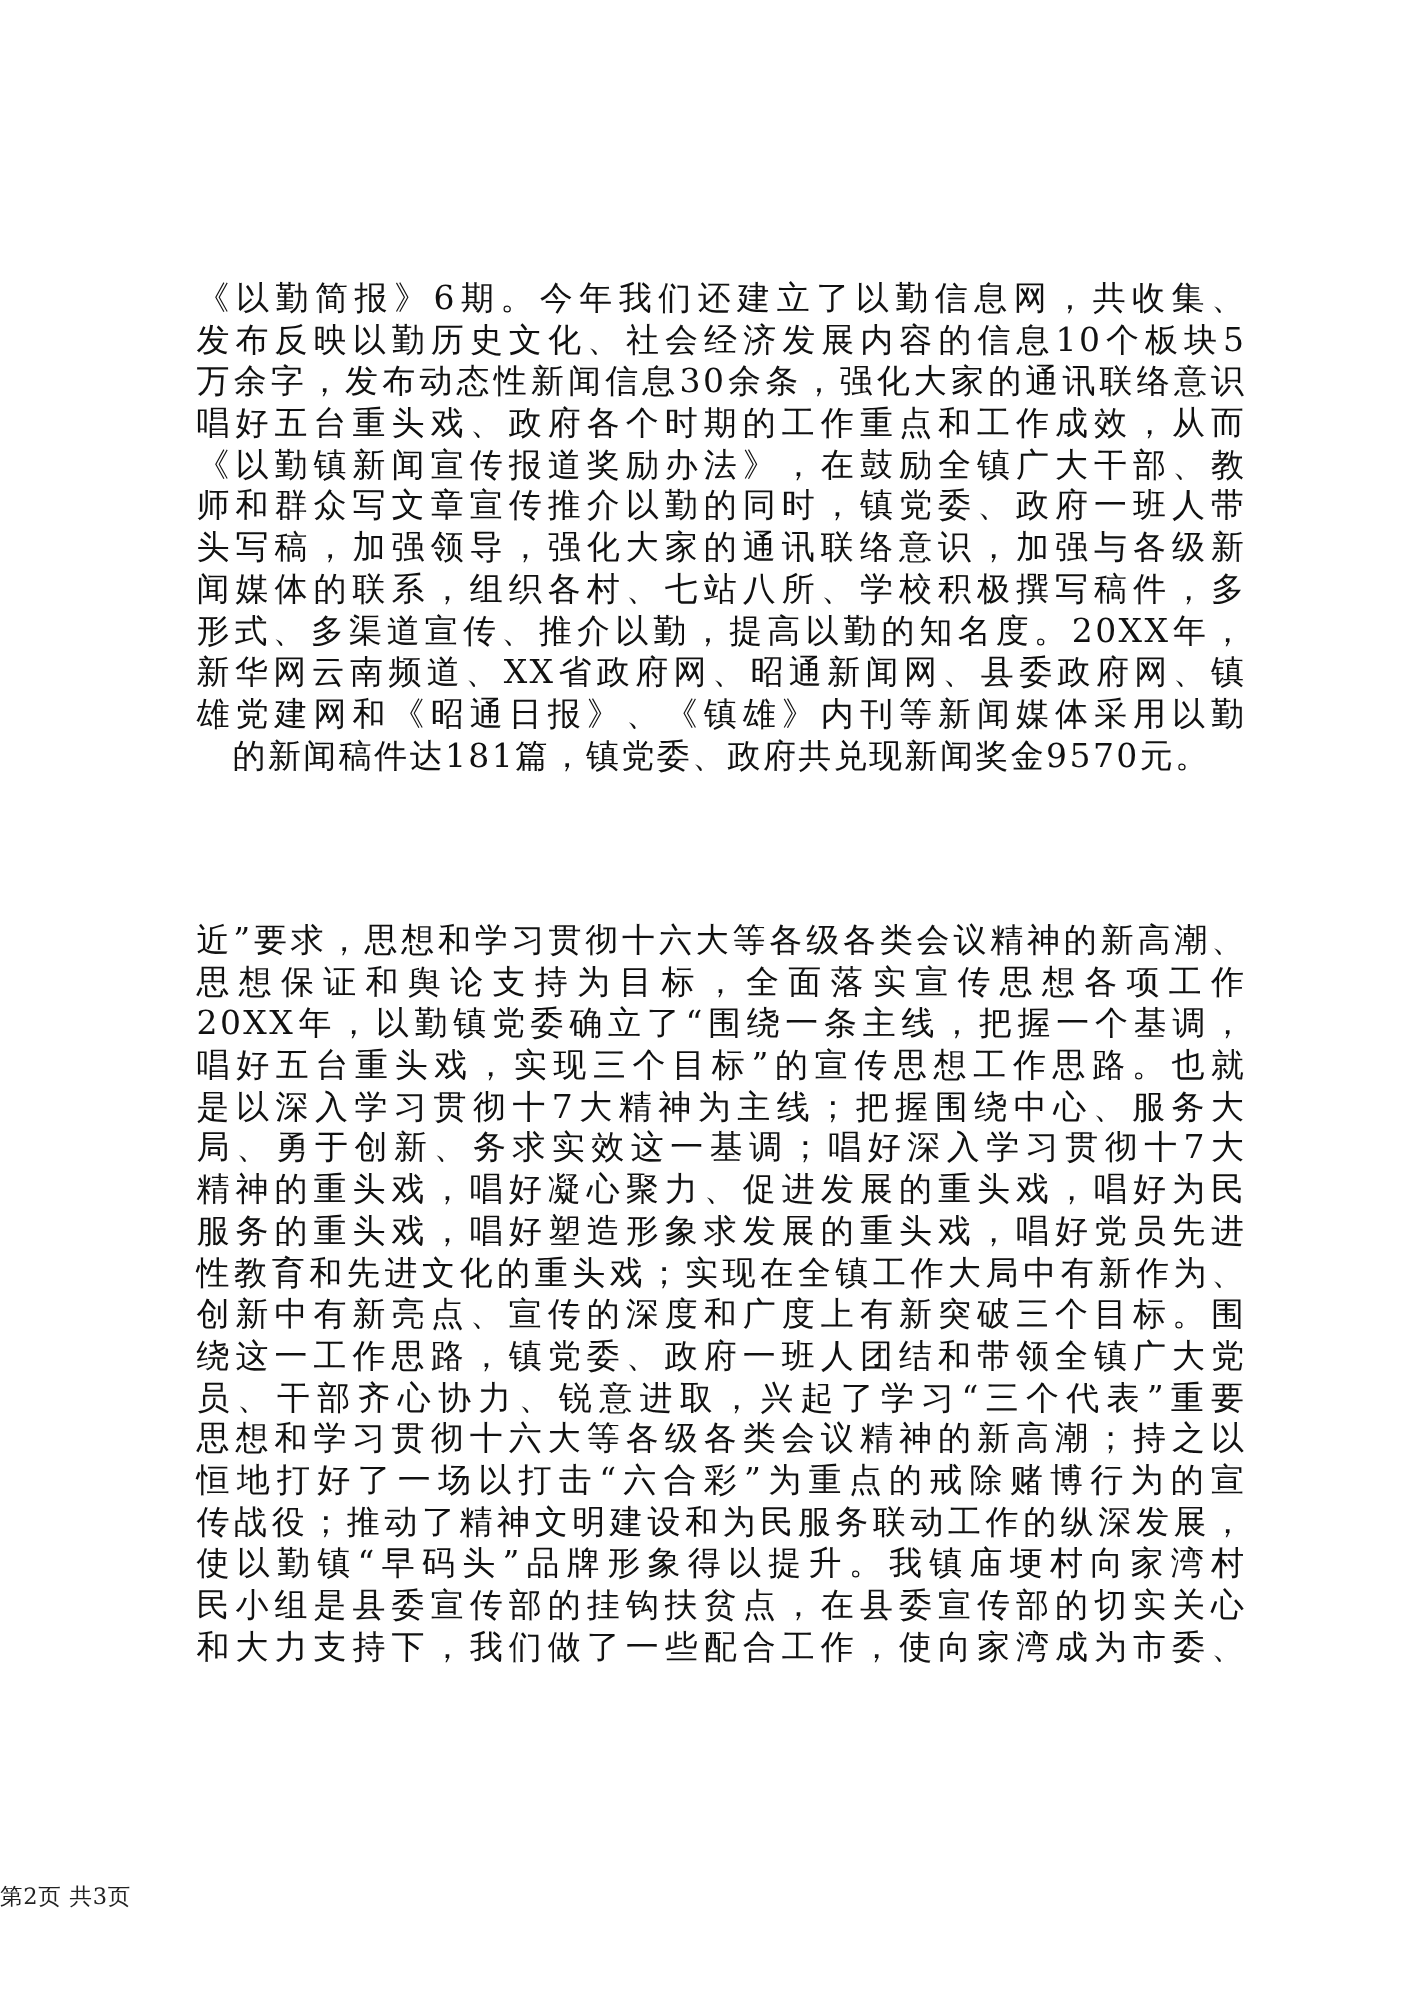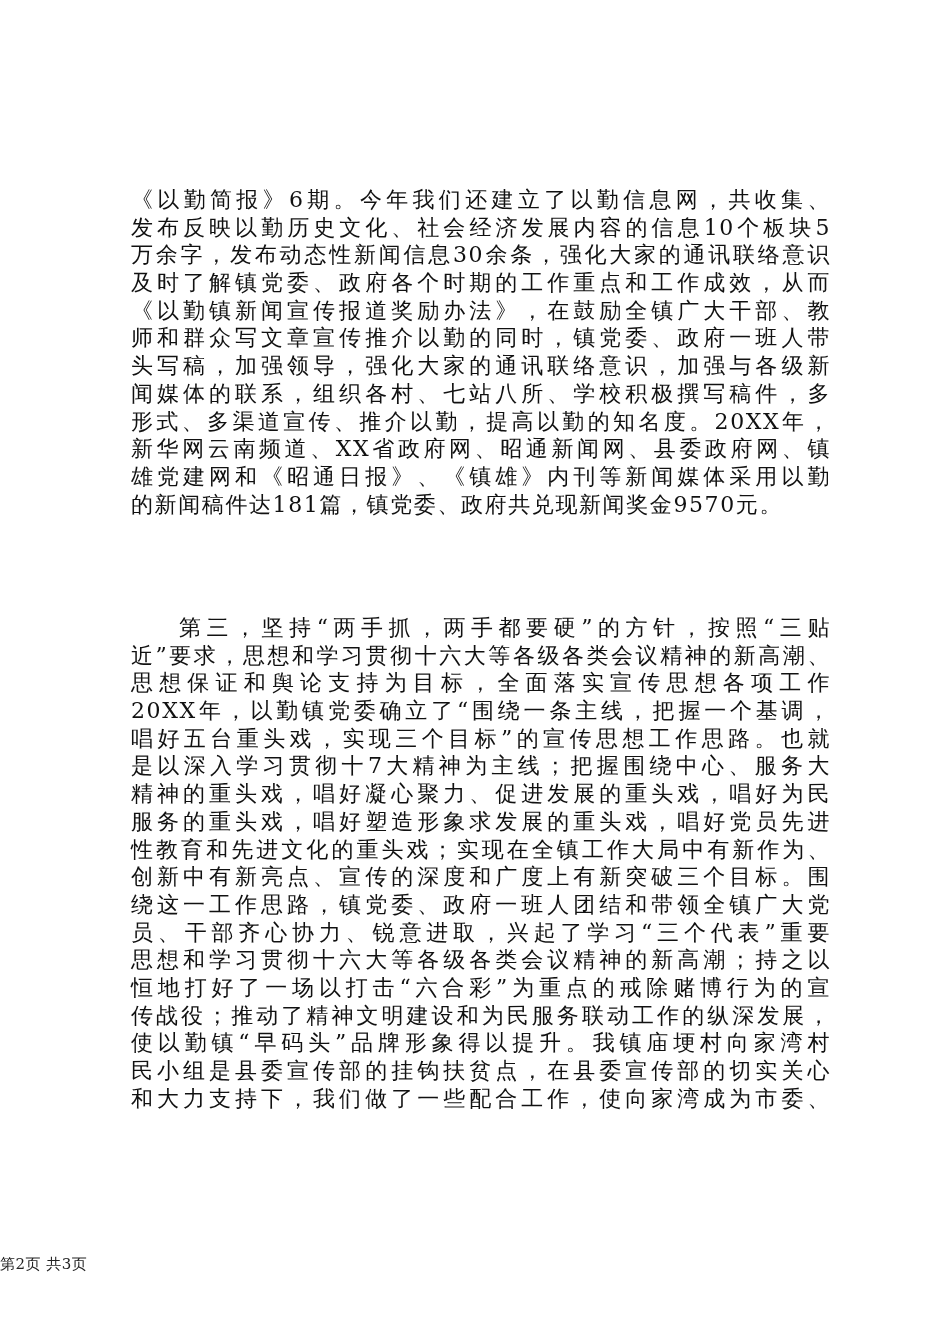--- a/index.html
+++ b/index.html
@@ -1,54 +1,54 @@
 <!DOCTYPE html>
 <html><head>
 <meta charset="utf-8">
 <style>
   html, body { margin: 0; padding: 0; background: #ffffff; }
   body { width: 950px; height: 1344px; position: relative; overflow: hidden;
          font-family: "DejaVu Serif", "Liberation Serif", serif; color: #111; }
   .page { position: absolute; left: 0; top: 16px; width: 950px; height: 1344px; background: #fff; }
   .text-block { position: absolute; left: 131px; width: 700px; }
   .line { height: 27.7px; line-height: 27.7px; font-size: 22px; white-space: nowrap;
-          letter-spacing: 1.6px; color: #111; }
+          letter-spacing: 1.6px; color: #111; text-align: center; }
   .line.indent { text-indent: 48px; }
   .line.justify { text-align: justify; text-align-last: justify; }
   #para1 { top: 170px; }
   #para2 { top: 598px; }
   .footer { position: absolute; top: 1239px; left: 0; width: 950px; 
             font-size: 15px; color: #222; letter-spacing: 0.5px; }
 </style>
 </head>
 <body>
 
 <div class="page">
   <div class="text-block" id="para1">
     <div class="line justify">《以勤简报》6期。今年我们还建立了以勤信息网，共收集、</div>
     <div class="line justify">发布反映以勤历史文化、社会经济发展内容的信息10个板块5</div>
     <div class="line justify">万余字，发布动态性新闻信息30余条，强化大家的通讯联络意识</div>
-    <div class="line justify">及时了解镇党委、政府各个时期的工作重点和工作成效，从而</div>
+    <div class="line justify">唱好五台重头戏、政府各个时期的工作重点和工作成效，从而</div>
     <div class="line justify">《以勤镇新闻宣传报道奖励办法》，在鼓励全镇广大干部、教</div>
     <div class="line justify">师和群众写文章宣传推介以勤的同时，镇党委、政府一班人带</div>
     <div class="line justify">头写稿，加强领导，强化大家的通讯联络意识，加强与各级新</div>
     <div class="line justify">闻媒体的联系，组织各村、七站八所、学校积极撰写稿件，多</div>
     <div class="line justify">形式、多渠道宣传、推介以勤，提高以勤的知名度。20XX年，</div>
     <div class="line justify">新华网云南频道、XX省政府网、昭通新闻网、县委政府网、镇</div>
     <div class="line justify">雄党建网和《昭通日报》、《镇雄》内刊等新闻媒体采用以勤</div>
     <div class="line">的新闻稿件达181篇，镇党委、政府共兑现新闻奖金9570元。</div>
   </div>
 
   <div class="text-block" id="para2">
-    <div class="line indent justify">第三，坚持“两手抓，两手都要硬”的方针，按照“三贴</div>
     <div class="line justify">近”要求，思想和学习贯彻十六大等各级各类会议精神的新高潮、</div>
     <div class="line justify">思想保证和舆论支持为目标，全面落实宣传思想各项工作</div>
     <div class="line justify">20XX年，以勤镇党委确立了“围绕一条主线，把握一个基调，</div>
     <div class="line justify">唱好五台重头戏，实现三个目标”的宣传思想工作思路。也就</div>
     <div class="line justify">是以深入学习贯彻十7大精神为主线；把握围绕中心、服务大</div>
+    <div class="line justify">局、勇于创新、务求实效这一基调；唱好深入学习贯彻十7大</div>
     <div class="line justify">精神的重头戏，唱好凝心聚力、促进发展的重头戏，唱好为民</div>
     <div class="line justify">服务的重头戏，唱好塑造形象求发展的重头戏，唱好党员先进</div>
     <div class="line justify">性教育和先进文化的重头戏；实现在全镇工作大局中有新作为、</div>
     <div class="line justify">创新中有新亮点、宣传的深度和广度上有新突破三个目标。围</div>
     <div class="line justify">绕这一工作思路，镇党委、政府一班人团结和带领全镇广大党</div>
     <div class="line justify">员、干部齐心协力、锐意进取，兴起了学习“三个代表”重要</div>
     <div class="line justify">思想和学习贯彻十六大等各级各类会议精神的新高潮；持之以</div>
     <div class="line justify">恒地打好了一场以打击“六合彩”为重点的戒除赌博行为的宣</div>
     <div class="line justify">传战役；推动了精神文明建设和为民服务联动工作的纵深发展，</div>
     <div class="line justify">使以勤镇“早码头”品牌形象得以提升。我镇庙埂村向家湾村</div>

